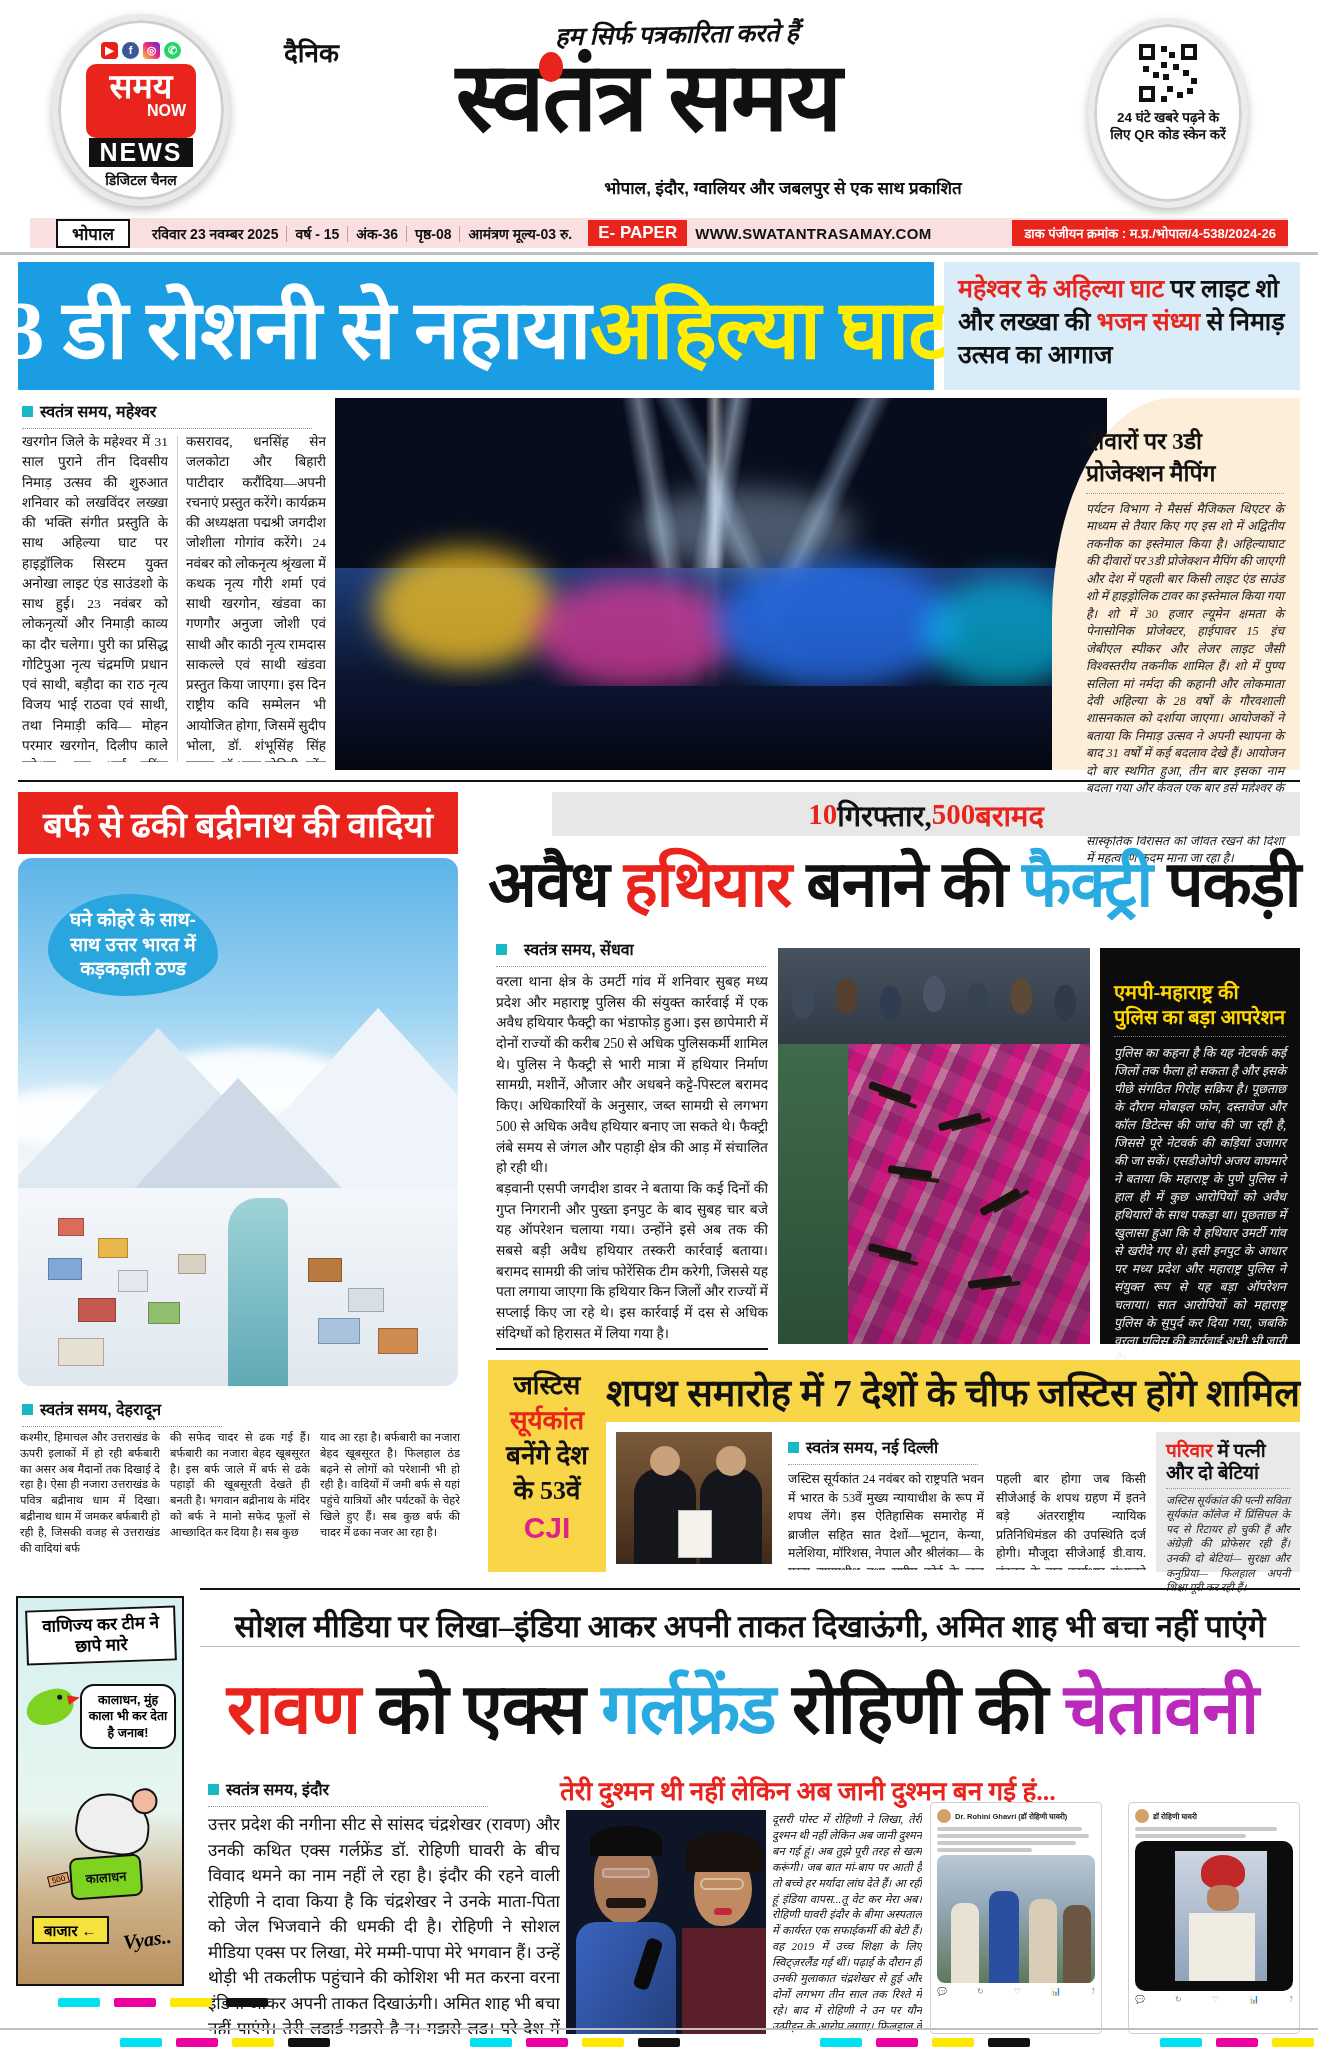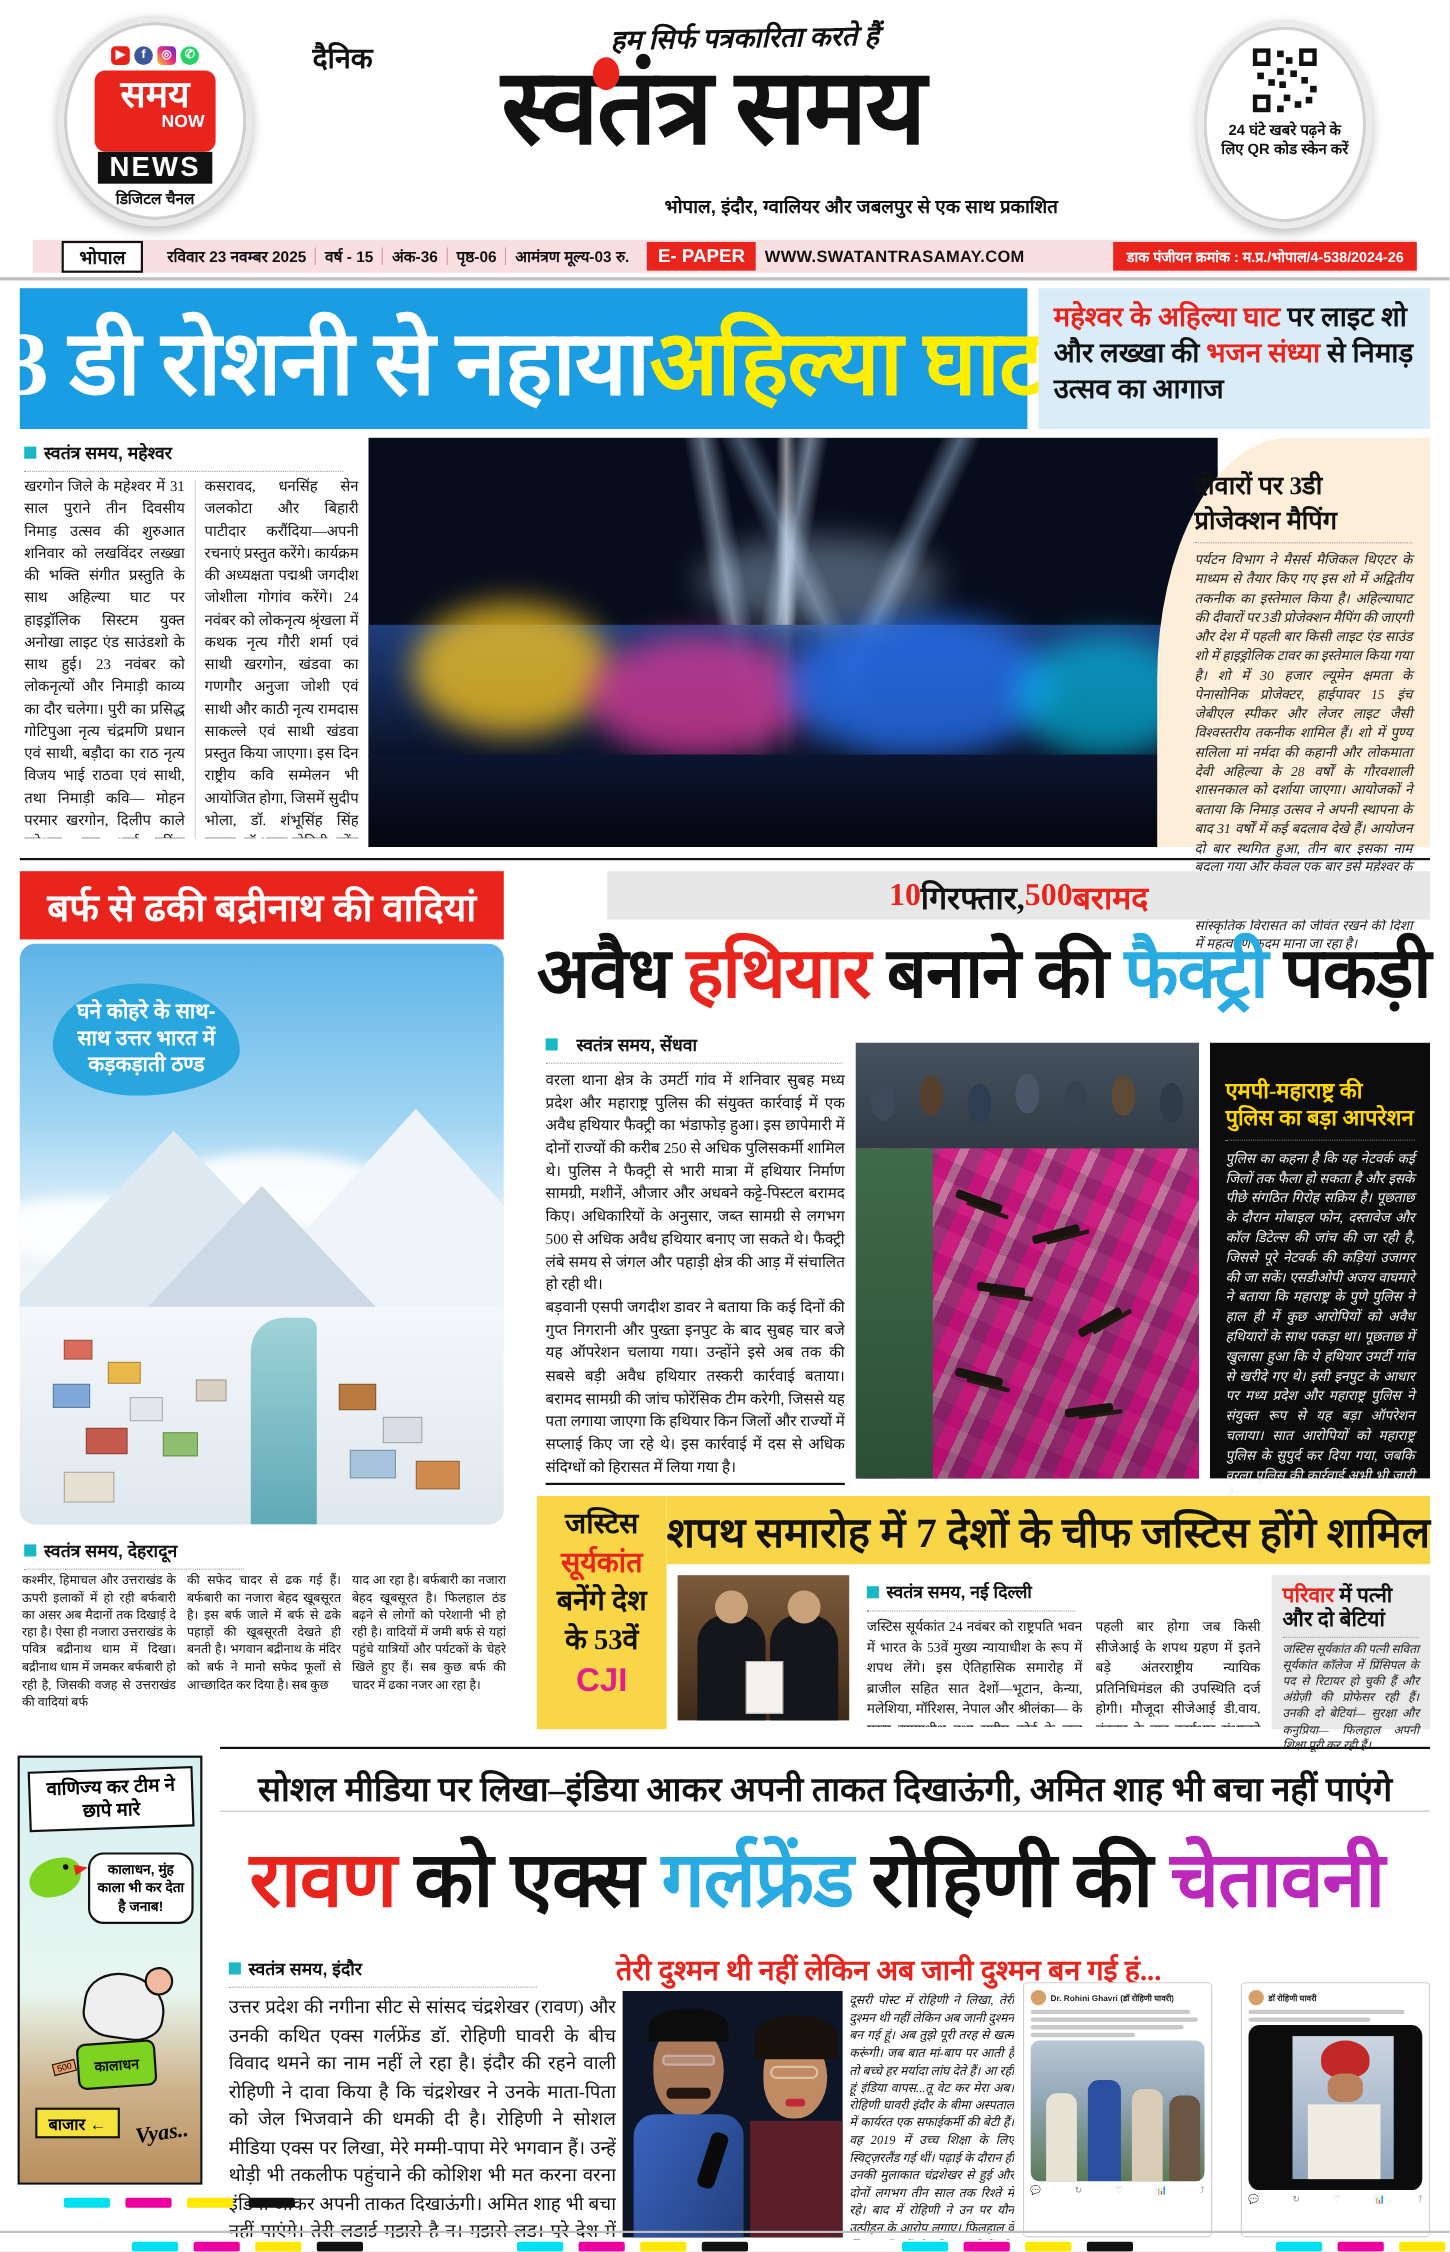--- a/index.html
+++ b/index.html
@@ -252,21 +252,21 @@
       <rect x="40" y="50" width="6" height="6" fill="#111"></rect>
         <rect x="50" y="46" width="6" height="6" fill="#111"></rect>
       <rect x="24" y="54" width="6" height="6" fill="#111"></rect>
     </svg>
     <div class="qr-text">24 घंटे खबरे पढ़ने के लिए QR कोड स्केन करें</div>
   </div>
 
   <div class="infobar">
     <span class="city-box">भोपाल</span>
     <span class="meta">
-      <span>रविवार 23 नवम्बर 2025</span><span>वर्ष - 15</span><span>अंक-36</span><span>पृष्ठ-06</span><span>आमंत्रण मूल्य-03 रु.</span>
+      <span>रविवार 23 नवम्बर 2025</span><span>वर्ष - 15</span><span>अंक-36</span><span>पृष्ठ-08</span><span>आमंत्रण मूल्य-03 रु.</span>
     </span>
     <span class="epaper">E- PAPER</span>
     <span class="website">WWW.SWATANTRASAMAY.COM</span>
     <span class="postal">डाक पंजीयन क्रमांक : म.प्र./भोपाल/4-538/2024-26</span>
   </div>
   <div class="grayrule" style="left:0;top:252px;width:1318px;height:3px;"></div>
 
   <div class="lead-banner">
     <span class="h w">3 डी रोशनी से नहाया </span>
     <span class="h y">अहिल्या घाट</span>

